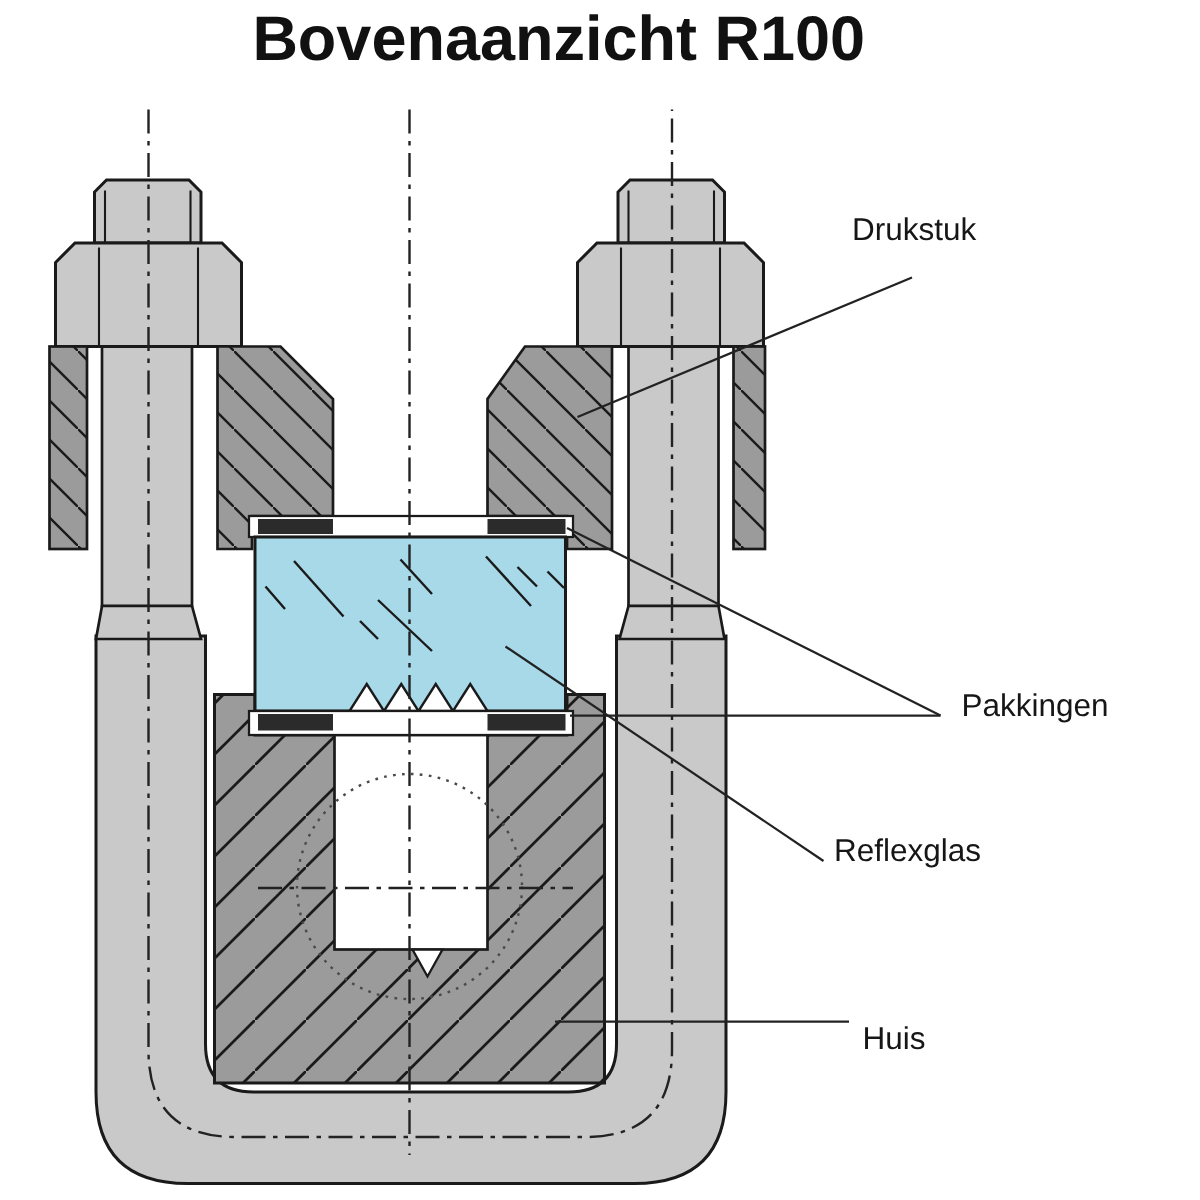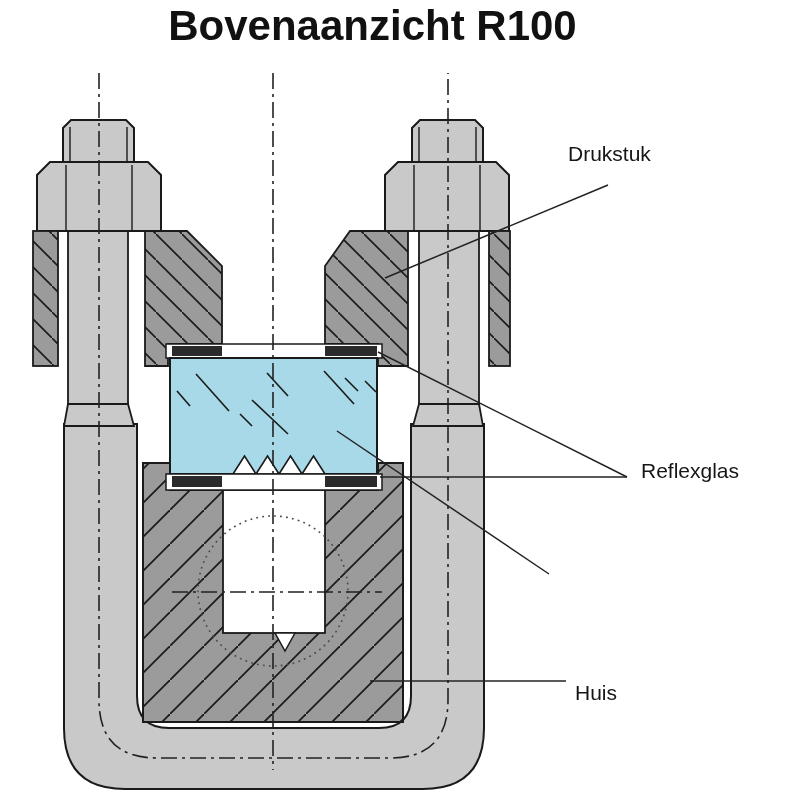--- a/index.html
+++ b/index.html
@@ -124,15 +124,16 @@
       <line x1="385" y1="278" x2="608" y2="185"></line>
       <line x1="378" y1="352" x2="627" y2="477"></line>
       <line x1="380" y1="477" x2="627" y2="477"></line>
       <line x1="337" y1="431" x2="549" y2="574"></line>
       <line x1="370" y1="681" x2="566" y2="681"></line>
     </g>
   </svg>
 
   <div class="title">Bovenaanzicht R100</div>
   <div class="callout co-drukstuk">Drukstuk</div>
-  <div class="callout co-pakkingen">Reflexglas</div>
+  <div class="callout co-pakkingen">Pakkingen</div>
+  <div class="callout co-reflexglas">Reflexglas</div>
   <div class="callout co-huis">Huis</div>
 </div>
 
 </body></html>

